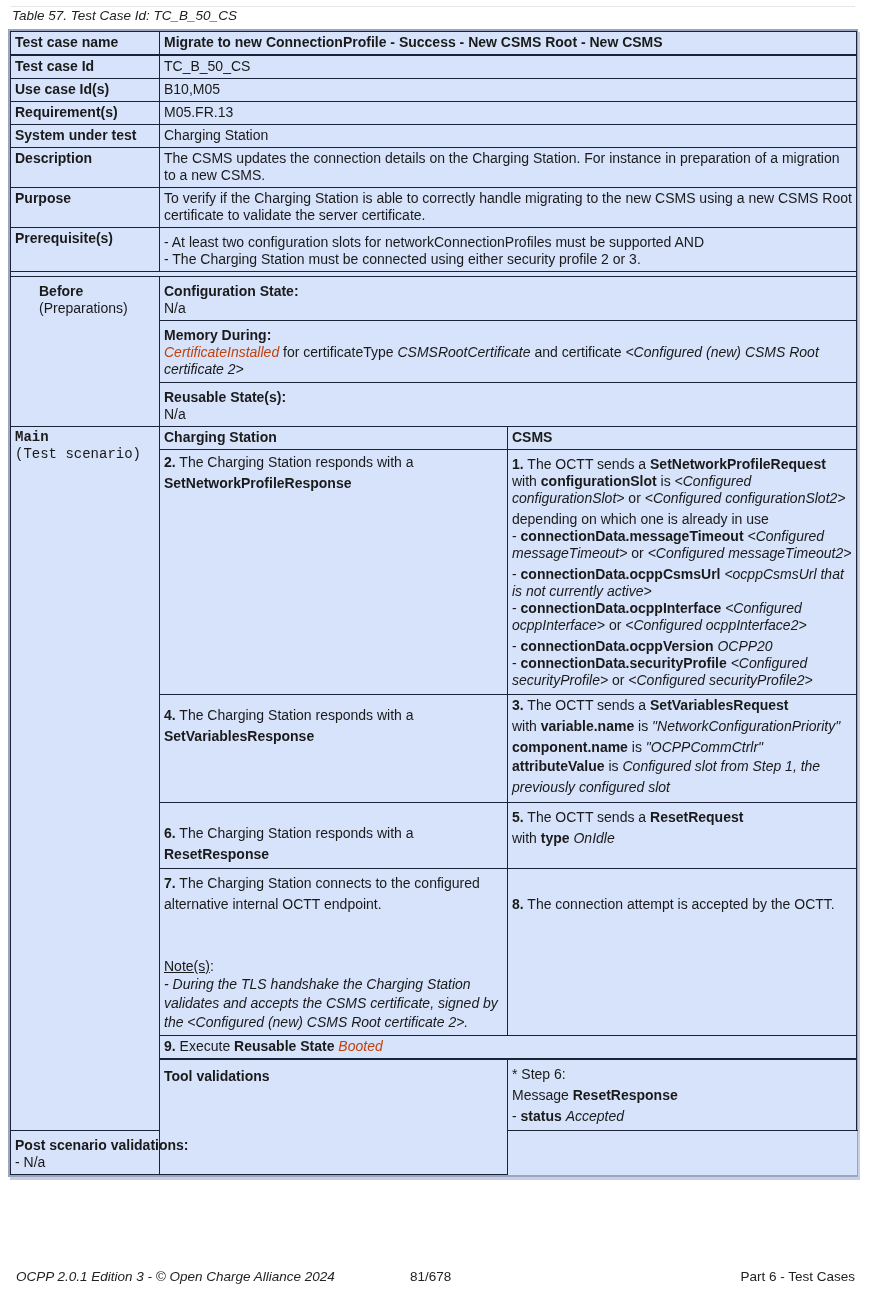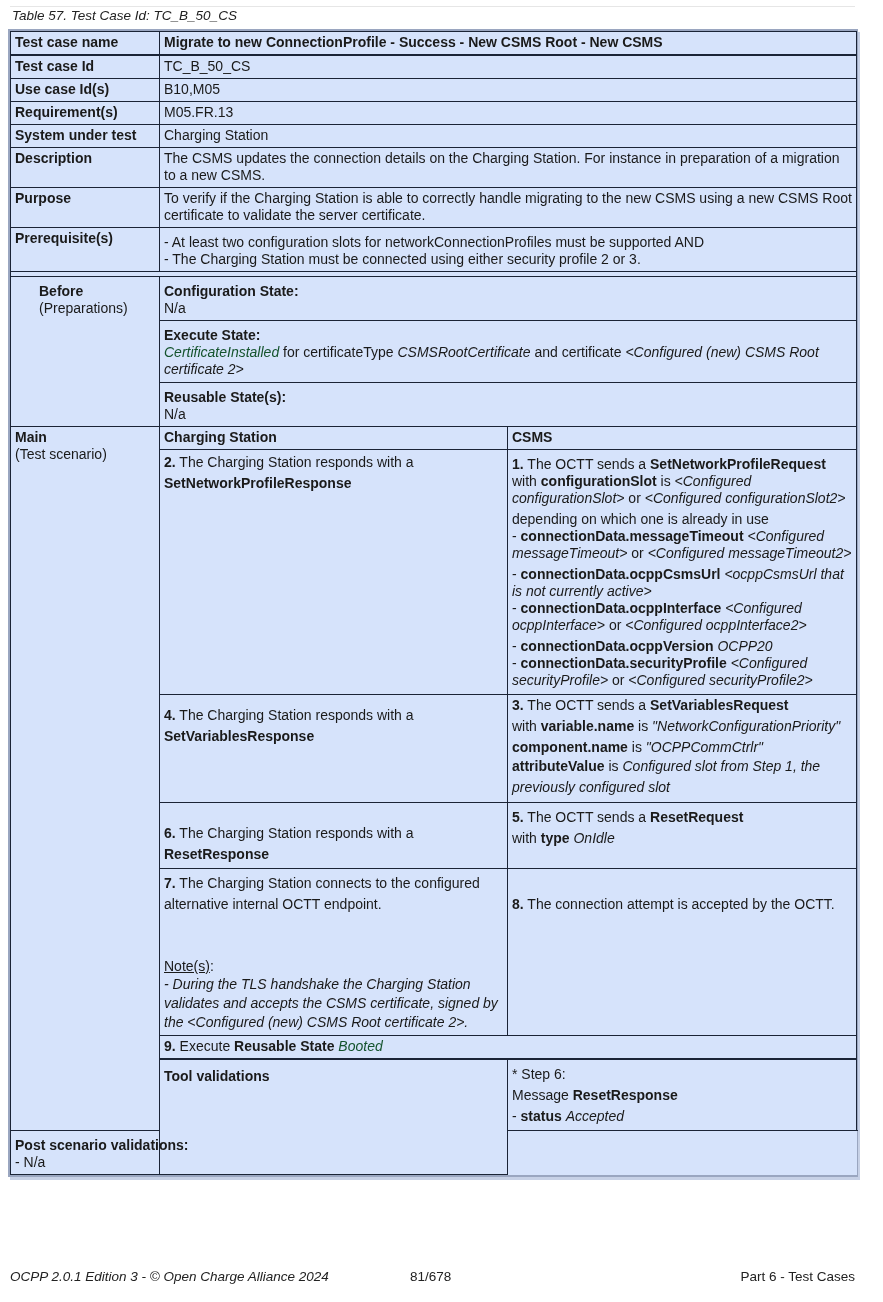--- a/index.html
+++ b/index.html
@@ -10,27 +10,27 @@
   .tbl-wrap { position: absolute; left: 10px; top: 31px; width: 846px;
               box-shadow: 0 0 0 2px #9aa6c0, 2px 3px 0 2px #c7d1e6; }
   table { border-collapse: collapse; width: 846px; table-layout: fixed; background: #d6e3fb; }
   td { border: 1px solid #1b2436; vertical-align: top; padding: 2px 4px 3px 4px;
        font-size: 14px; line-height: 17px; }
   td.lbl { font-weight: bold; }
   .thick-top td { border-top: 2px solid #1b2436; }
   .sub { font-weight: normal; }
   .b { font-weight: bold; }
   .i { font-style: italic; }
-  .link { color: #14532d; font-style: italic; }
+  .link { color: #c2410c; font-style: italic; }
   .u { text-decoration: underline; margin-top: 8px; }
   .spacer td { height: 4px; padding: 0; }
   .ln { line-height: 21px; }
   .mid { vertical-align: middle; }
   .footer { position: absolute; top: 1269px; font-size: 13.5px; color: #222; }
-  .f-left { left: 10px; font-style: italic; }
+  .f-left { left: 16px; font-style: italic; }
   .f-mid { left: 410px; }
   .f-right { right: 28px; }
 </style>
 </head>
 <body>
 
 <div class="topline"></div>
 <div class="caption">Table 57. Test Case Id: TC_B_50_CS</div>
 
 <div class="tbl-wrap">
@@ -86,33 +86,33 @@
       <div>Before</div>
       <div class="sub">(Preparations)</div>
     </td>
     <td colspan="2" style="padding-top:6px;">
       <div class="b">Configuration State:</div>
       <div>N/a</div>
     </td>
   </tr>
   <tr>
     <td colspan="2" style="padding-top:6px;padding-bottom:4px;">
-      <div class="b">Execute State:</div>
+      <div class="b">Memory During:</div>
       <div><span class="link">CertificateInstalled</span><span> for certificateType </span><span class="i">CSMSRootCertificate</span><span> and certificate </span><span class="i">&lt;Configured (new) CSMS Root certificate 2&gt;</span></div>
     </td>
   </tr>
   <tr>
     <td colspan="2" style="padding-top:6px;">
       <div class="b">Reusable State(s):</div>
       <div>N/a</div>
     </td>
   </tr>
 
   <tr>
-    <td rowspan="7" class="lbl" style="">
+    <td rowspan="7" class="lbl" style="font-family:Liberation Mono, monospace;">
       <div>Main</div>
       <div class="sub">(Test scenario)</div>
     </td>
     <td class="b">Charging Station</td>
     <td class="b">CSMS</td>
   </tr>
   <tr>
     <td class="mid ln" style="padding-bottom:200px;">
       <span class="b">2.</span><span> The Charging Station responds with a</span><br>
       <span class="b">SetNetworkProfileResponse</span>

